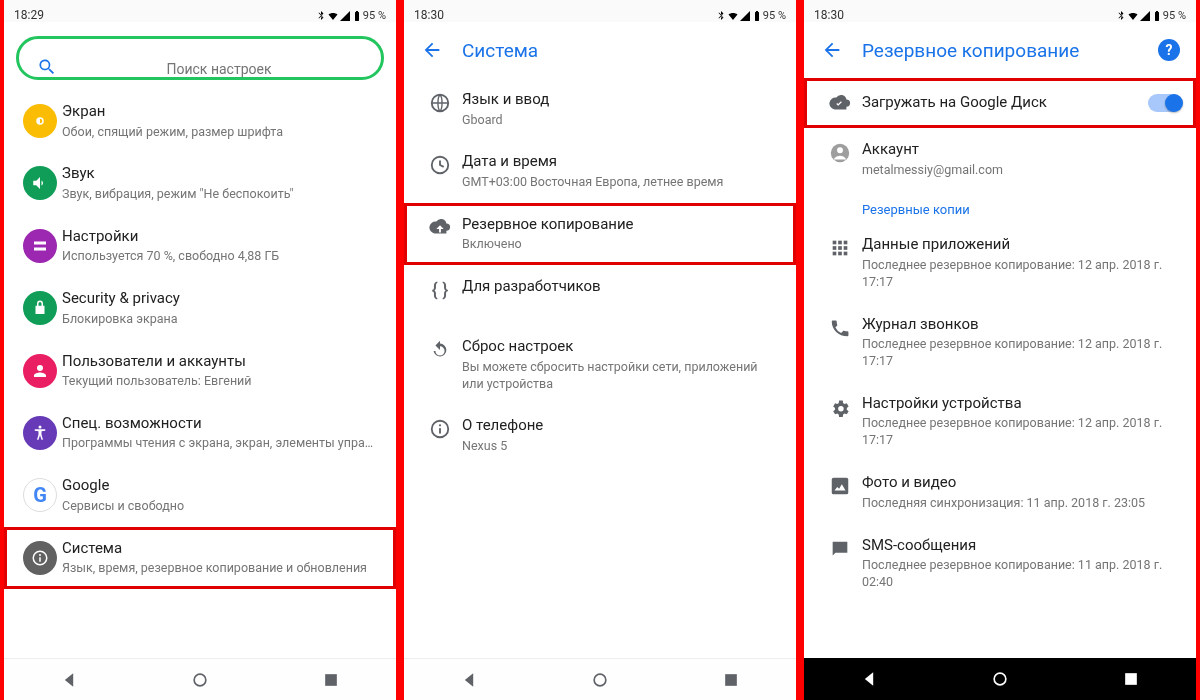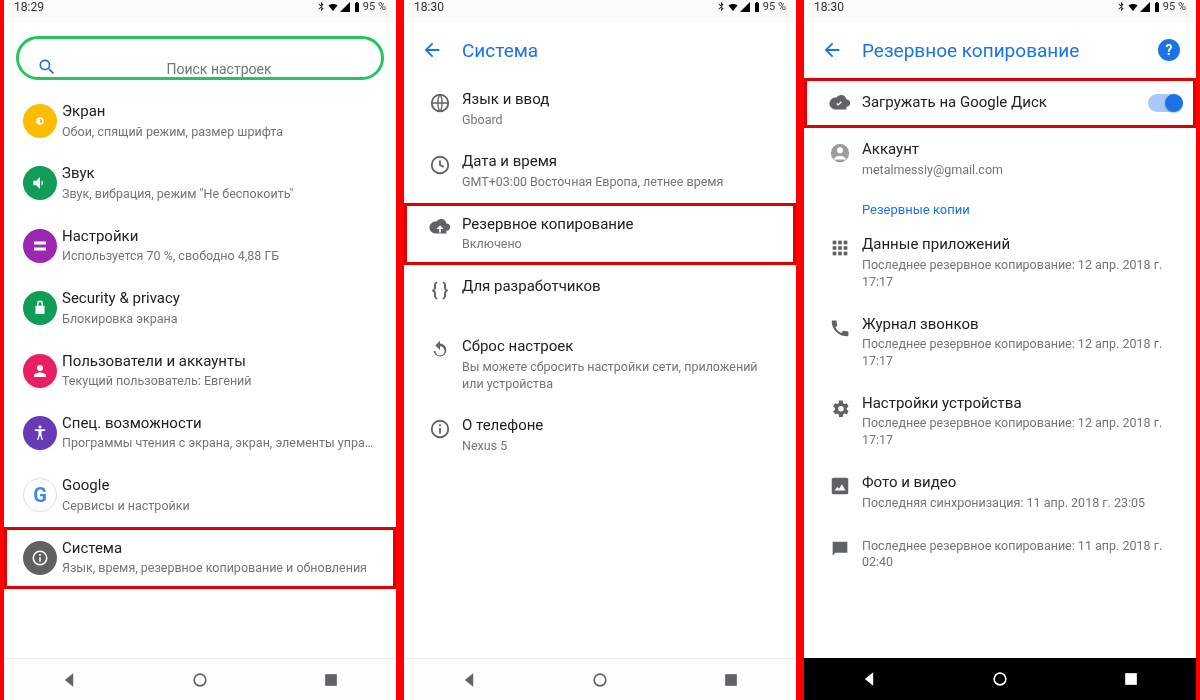--- a/index.html
+++ b/index.html
@@ -18,21 +18,21 @@
     background: #fff;
     display: flex;
     flex-direction: column;
     position: relative;
   }
   .phone:first-child { border-left: 4px solid #ff0000; }
   .status-bar {
     height: 22px;
     display: flex;
     justify-content: space-between;
-    align-items: flex-start;
+    align-items: flex-end;
     padding: 0 10px;
     font-size: 12px;
     color: #333;
     background: #fafafa;
   }
   .status-right { display: flex; align-items: center; font-size: 11px; }
   .status-right svg { width: 12px; height: 12px; }
   .search-bar {
     margin: 14px 12px 10px;
     height: 44px;
@@ -244,21 +244,21 @@
         </div>
     </div>
     <div class="row">
       <div class="icon-slot">
           <div class="circ" style="background:#fff;border:1px solid #ddd">
             <span style="font-weight:bold;color:#4285f4;font-size:20px">G</span>
           </div>
         </div>
       <div class="text-slot">
           <div class="title-line">Google</div>
-          <div class="sub-line">Сервисы и настройки</div>
+          <div class="sub-line">Сервисы и свободно</div>
         </div>
     </div>
     <div class="row highlight">
       <div class="icon-slot">
           <div class="circ" style="background:#616161">
             <svg viewBox="0 0 24 24">
               <circle cx="12" cy="12" r="9" fill="none" stroke="#fff" stroke-width="2"></circle>
               <circle cx="12" cy="8" r="1.3" fill="#fff"></circle>
               <rect x="11" y="11" width="2" height="6" fill="#fff"></rect>
             </svg>
@@ -511,20 +511,21 @@
           <div class="sub-line">Последняя синхронизация: 11 апр. 2018 г. 23:05</div>
         </div>
     </div>
     <div class="row">
       <div class="icon-slot grey-icon">
           <svg viewBox="0 0 24 24">
             <path d="M4 4h16v12H7l-3 3V4zm3 4h10v2H7zm0 3h7v2H7z"></path>
           </svg>
         </div>
       <div class="text-slot">
+          <div class="title-line">SMS-сообщения</div>
           <div class="sub-line">Последнее резервное копирование: 11 апр. 2018 г. 02:40</div>
         </div>
     </div>
   </div>
 
   <div class="nav-bar dark">
     <svg class="nav-btn" viewBox="0 0 24 24">
         <path d="M17 4l-10 8 10 8z"></path>
       </svg>
     <svg class="nav-btn" viewBox="0 0 24 24">

